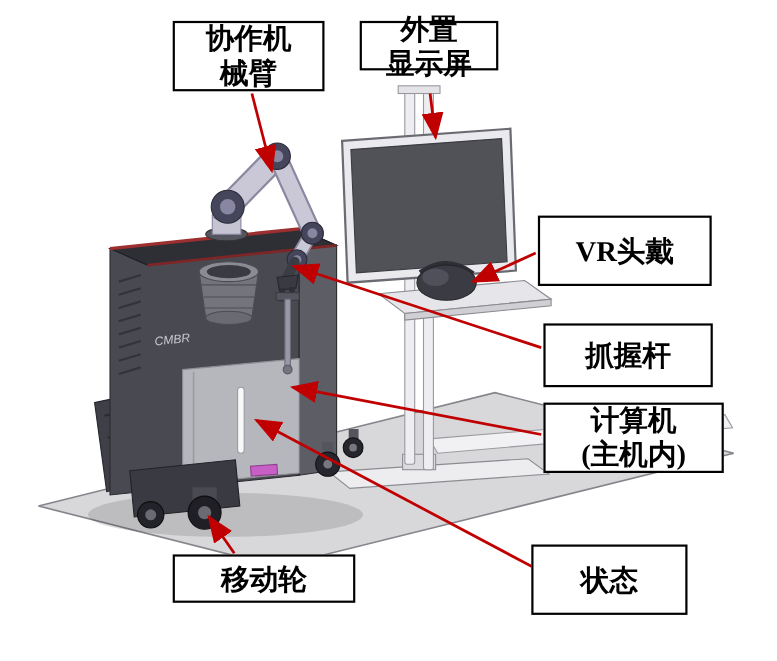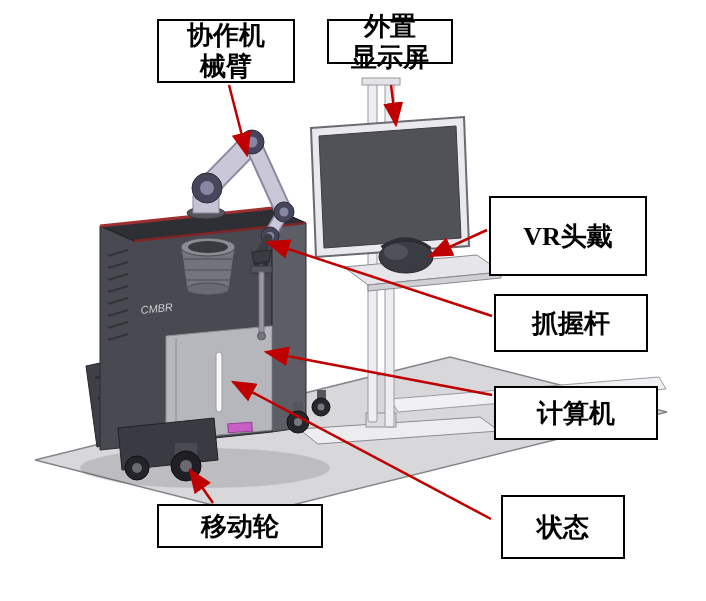--- a/index.html
+++ b/index.html
@@ -170,31 +170,32 @@
 <div class="callout" style="left:157px;top:19px;width:138px;height:64px">
   <span>协作机</span>
   <span>械臂</span>
 </div>
 
 <div class="callout" style="left:327px;top:19px;width:126px;height:45px">
   <span>外置</span>
   <span>显示屏</span>
 </div>
 
-<div class="callout" style="left:489px;top:196px;width:158px;height:80px">
+<div class="callout" style="left:489px;top:196px;width:158px;height:64px">
   <span>VR头戴</span>
 </div>
 
 <div class="callout" style="left:494px;top:294px;width:154px;height:58px">
   <span>抓握杆</span>
 </div>
 
-<div class="callout" style="left:494px;top:386px;width:164px;height:54px">
+<div class="callout" style="left:494px;top:366px;width:164px;height:64px">
   <span>计算机</span>
+  <span>(主机内)</span>
 </div>
 
 <div class="callout" style="left:157px;top:504px;width:166px;height:44px">
   <span>移动轮</span>
 </div>
 
-<div class="callout" style="left:501px;top:495px;width:124px;height:64px">
+<div class="callout" style="left:483px;top:495px;width:142px;height:64px">
   <span>状态</span>
 </div>
 
 </body></html>

